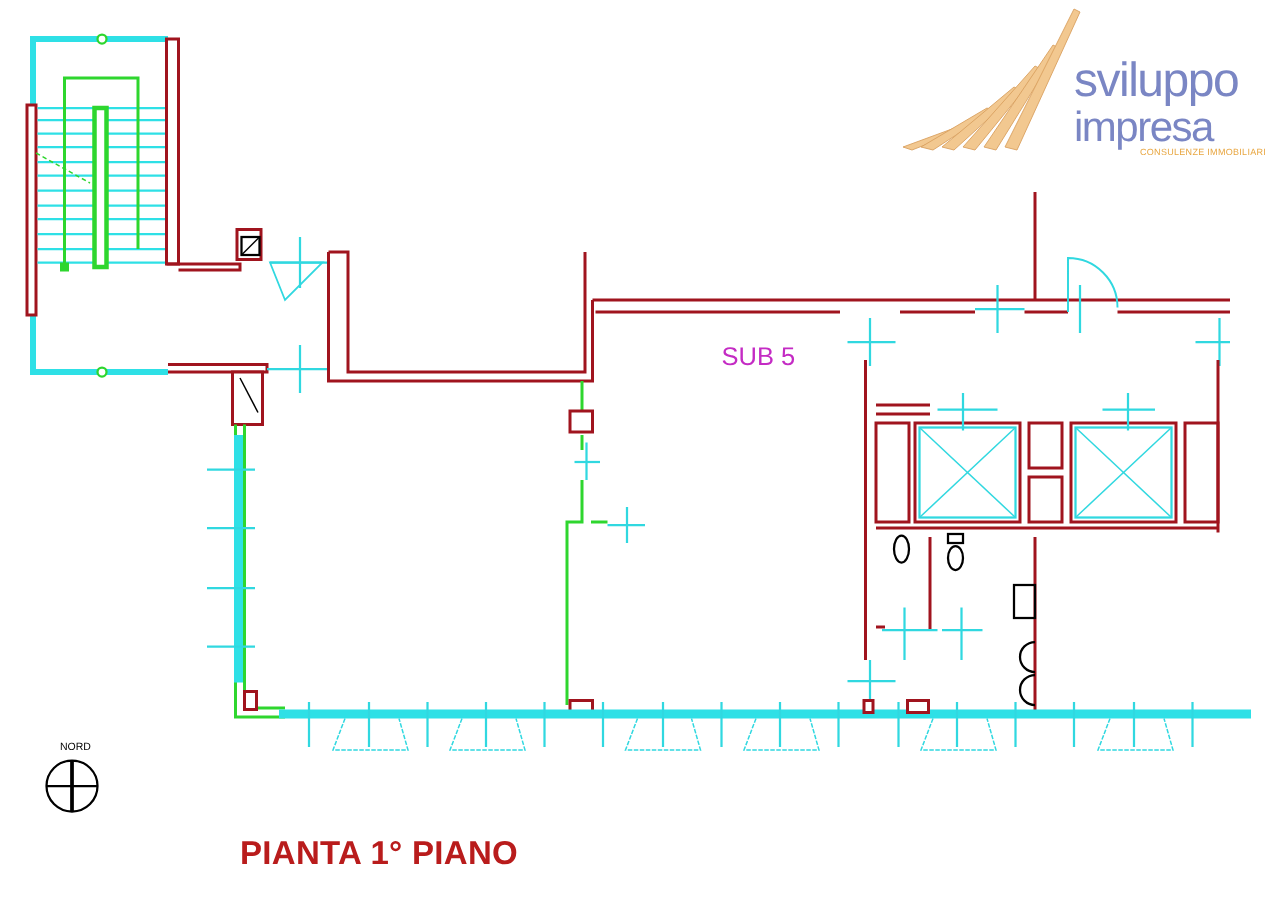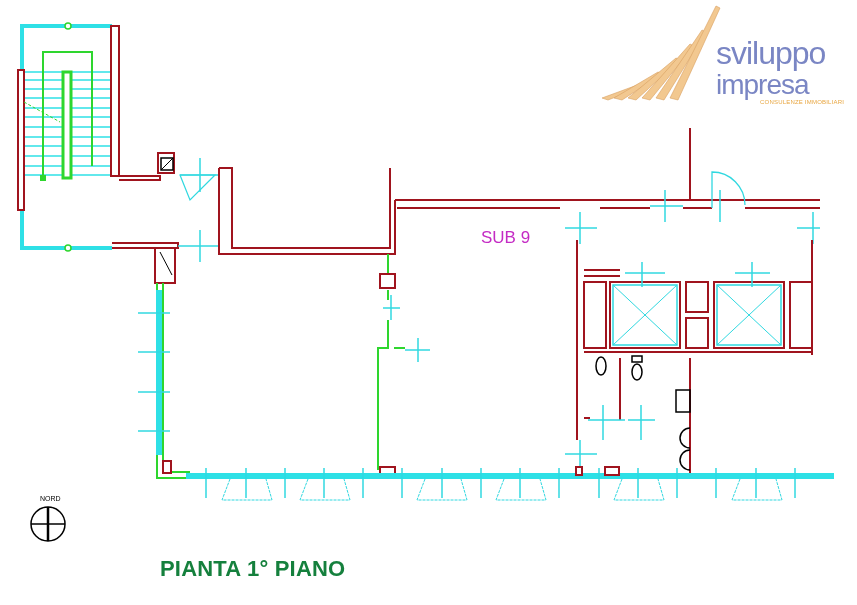--- a/index.html
+++ b/index.html
@@ -3,21 +3,21 @@
 <meta charset="utf-8">
 <style>
   html,body{margin:0;padding:0;background:#fff;}
   body{width:857px;height:605px;position:relative;overflow:hidden;font-family:"Liberation Sans",sans-serif;}
   #plan{position:absolute;left:0;top:0;width:857px;height:605px;}
   .wall{fill:none;stroke:#a0141e;stroke-width:2;}
   .wallw{fill:#fff;stroke:#a0141e;stroke-width:2;}
   .green{stroke:#2ed62e;fill:none;stroke-width:2;}
   .blk{stroke:#000;fill:none;stroke-width:1.5;}
   .label-sub{position:absolute;left:481px;top:228px;color:#c42bc4;font-size:17px;font-weight:normal;}
-  .label-title{position:absolute;left:160px;top:556px;color:#15803d;font-size:22px;font-weight:bold;letter-spacing:0.2px;}
+  .label-title{position:absolute;left:160px;top:556px;color:#b91c1c;font-size:22px;font-weight:bold;letter-spacing:0.2px;}
   .nord{position:absolute;left:40px;top:495px;font-size:7px;color:#000;}
   .logo{position:absolute;left:598px;top:5px;width:255px;height:105px;}
   .logo-top{position:absolute;left:118px;top:30px;font-size:32px;color:#7a86c4;letter-spacing:-1px;line-height:36px;}
   .logo-bot{position:absolute;left:118px;top:62px;font-size:28px;color:#7a86c4;letter-spacing:-1px;line-height:36px;}
   .logo-sub{position:absolute;left:162px;top:94px;font-size:6px;color:#e8a640;letter-spacing:0.2px;}
 </style>
 </head>
 <body>
 
 <svg id="plan" viewBox="0 0 857 605" xmlns="http://www.w3.org/2000/svg">
@@ -193,15 +193,15 @@
     <polygon points="670,98 716,6 720,8 678,100" fill="#f2c890" stroke="#d9a060" stroke-width="0.6"></polygon>
   </g>
 </svg>
 
 <div class="logo">
   <div class="logo-top">sviluppo</div>
   <div class="logo-bot">impresa</div>
   <div class="logo-sub">CONSULENZE IMMOBILIARI</div>
 </div>
 
-<div class="label-sub">SUB 9</div>
+<div class="label-sub">SUB 5</div>
 <div class="nord">NORD</div>
 <div class="label-title">PIANTA 1° PIANO</div>
 
 </body></html>

